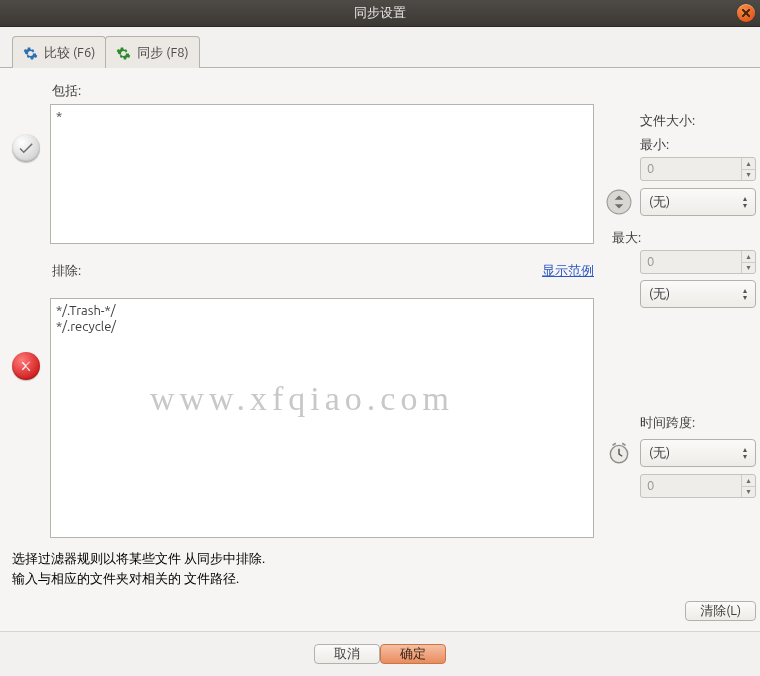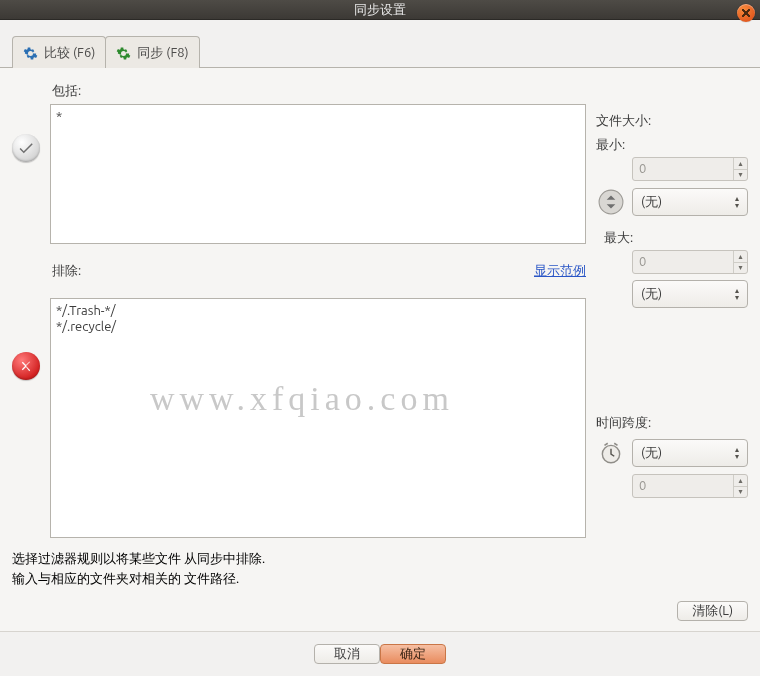--- a/index.html
+++ b/index.html
@@ -9,21 +9,21 @@
     font-family: "Ubuntu", "Helvetica Neue", Arial, sans-serif;
     font-size:13px;
     background:#f2f1f0;
     color:#3c3c3c;
     overflow:hidden;
     position:relative;
   }
 
   
   .titlebar {
-    height:20px;
+    height:27px;
     background: linear-gradient(#4e4b46,#3c3935);
     display:flex;
     align-items:center;
     justify-content:center;
     position:relative;
     color:#e6e6e6;
     font-size:13px;
     border-bottom:1px solid #2b2926;
   }
   .titlebar .close-btn {
@@ -73,21 +73,21 @@
     background:#f6f5f3;
     z-index:2;
     color:#3c3c3c;
     border-bottom:1px solid #f6f5f3;
   }
 
   .pane {
     flex:1;
     background:#f6f5f3;
     border:0;
-    padding:14px 12px 10px 12px;
+    padding:14px 4px 10px 12px;
     display:flex; flex-direction:column;
   }
 
   .main-row { display:flex; flex:1; gap:10px; }
 
   .left-col { flex:1; display:flex; flex-direction:column; }
 
   .section { display:flex; align-items:flex-start; gap:10px; }
 
   .badge-circle {
@@ -126,21 +126,21 @@
   .rule-exclude { height:240px; margin-bottom:6px; }
 
   .hint { color:#000000; font-size:13px; line-height:20px; margin-top:4px; }
 
   .right-col {
     width:152px;
     flex-shrink:0;
     padding-top:30px;
     display:flex; flex-direction:column;
   }
-  .rc-label { font-size:13px; color:#3c3c3c; margin-bottom:6px; }
+  .rc-label { font-size:13px; color:#3c3c3c; margin-bottom:6px;margin-left:36px; }
 
   .field-row { display:flex; align-items:center; gap:6px; margin-bottom:6px; }
   .side-icon {
     width:30px; height:30px; border-radius:15px;
     display:flex; align-items:center; justify-content:center;
     flex-shrink:0;
   }
 
   .spin-input {
     flex:1; height:24px;

